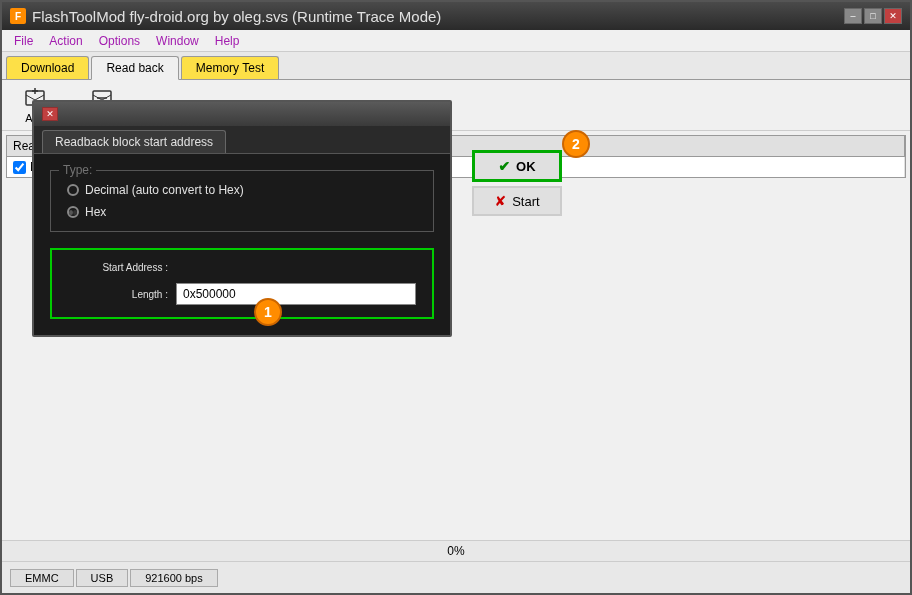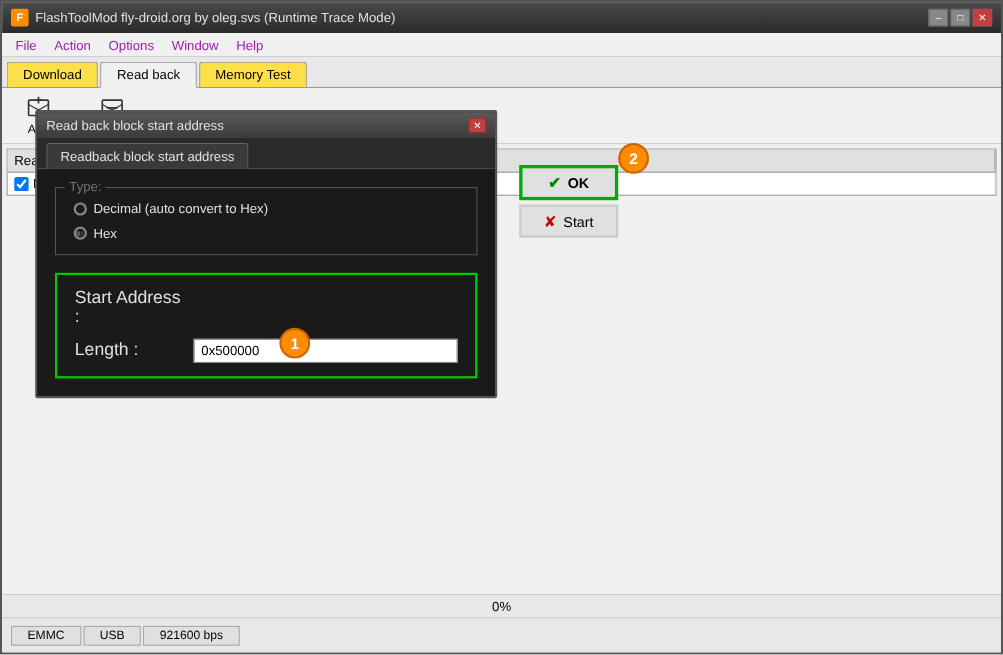--- a/index.html
+++ b/index.html
@@ -45,21 +45,21 @@
       border-radius: 2px;
       display: flex;
       align-items: center;
       justify-content: center;
       font-size: 10px;
       font-weight: bold;
       color: white;
       flex-shrink: 0;
     }
     .title-text {
-      font-size: 12px;
+      font-size: 15px;
       color: #e0e0e0;
     }
     .title-controls {
       display: flex;
       gap: 2px;
     }
     .title-btn {
       width: 18px;
       height: 16px;
       background: #888;
@@ -336,21 +336,22 @@
     }
     .form-row {
       display: flex;
       align-items: center;
       margin-bottom: 10px;
       gap: 8px;
     }
     .form-row:last-child { margin-bottom: 0; }
     .form-label {
       color: #e0e0e0;
-      font-size: 16px;
+      font-size: 10px;
+      text-align: right;
       width: 100px;
       flex-shrink: 0;
     }
     .form-input {
       flex: 1;
       background: white;
       border: 1px solid #888;
       color: #000;
       padding: 3px 6px;
       font-size: 12px;
@@ -492,21 +493,20 @@
           <span>N/A</span>
         </div>
         <div class="table-cell">0x0000000...</div>
         <div class="table-cell">0x0...</div>
         <div class="table-cell"></div>
       </div>
     </div>
 
     <div class="dialog">
       <div class="dialog-title-bar">
-        <span class="dialog-title-text">Read back block start address</span>
         <div class="dialog-close-btn">✕</div>
       </div>
       <div class="dialog-tab-bar">
         <div class="dialog-tab">Readback block start address</div>
       </div>
       <div class="dialog-content">
 
         <div class="type-group">
           <span class="type-legend">Type:</span>
           <div class="radio-option">

